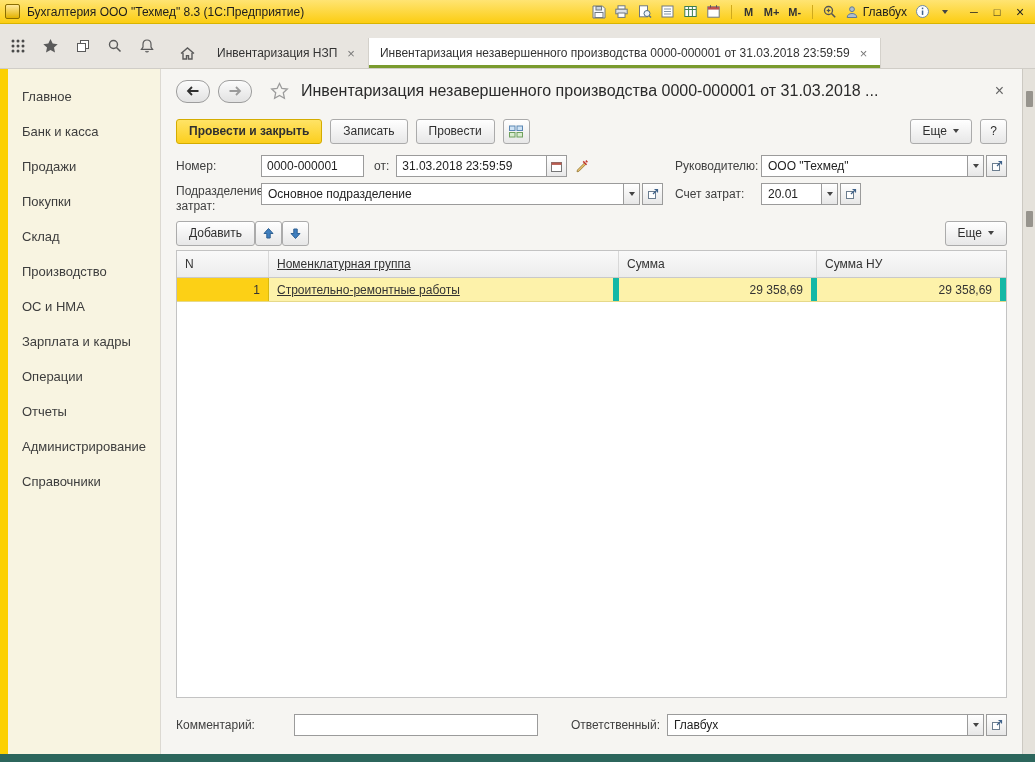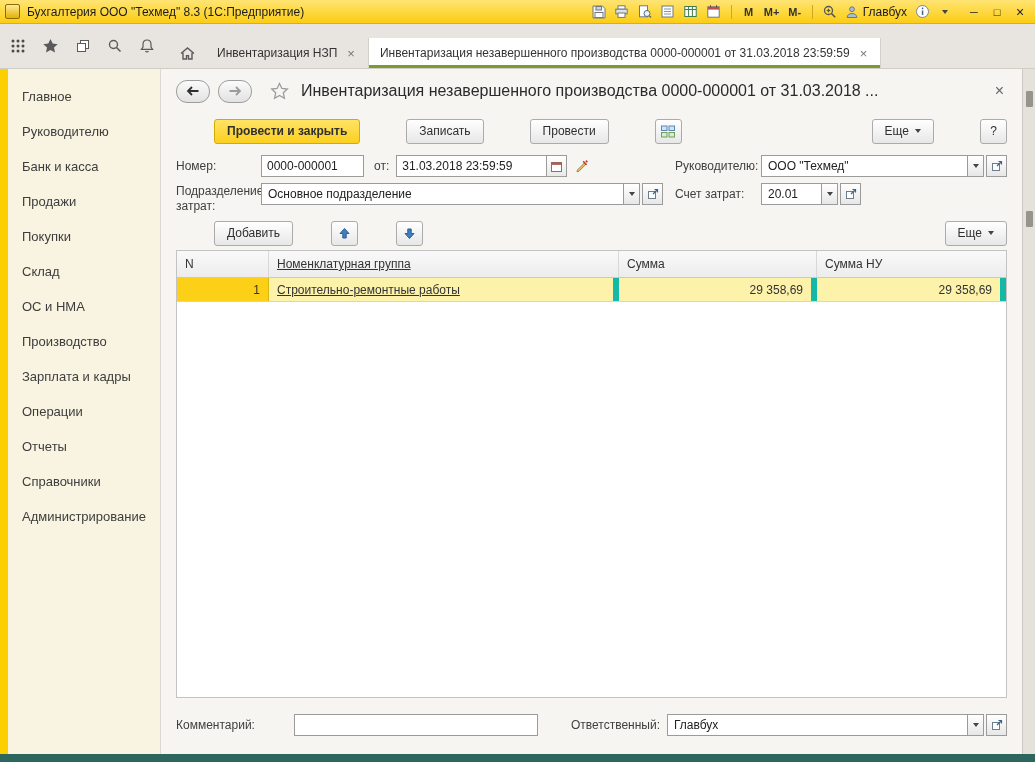--- a/index.html
+++ b/index.html
@@ -41,21 +41,21 @@
 
   
   .navrow { flex:0 0 44px; display:flex; align-items:center; gap:8px; }
   .navbtn { width:34px; height:23px; border:1px solid #9d9d9d; border-radius:11px; display:flex; align-items:center; justify-content:center; background:linear-gradient(#fbfbfb,#e2e2e2); cursor:pointer; }
   .fav-star { margin:0 4px 0 10px; display:flex; cursor:pointer; }
   .doc-title { font-size:16px; font-weight:400; color:#2b2b2b; white-space:nowrap; overflow:hidden; text-overflow:ellipsis; flex:1; }
   .doc-close { color:#666; font-size:16px; cursor:pointer; padding:0 3px; }
 
   
   .cmdrow { flex:0 0 36px; display:flex; align-items:center; gap:8px; }
-  .btn { height:25px; border:1px solid #ababab; border-radius:3px; background:linear-gradient(#ffffff,#e7e7e7); font:12px "Liberation Sans",sans-serif; color:#2f2f2f; padding:0 12px; display:inline-flex; align-items:center; gap:6px; cursor:pointer;margin-left:38px; }
+  .btn { height:25px; border:1px solid #ababab; border-radius:3px; background:linear-gradient(#ffffff,#e7e7e7); font:12px "Liberation Sans",sans-serif; color:#2f2f2f; padding:0 12px; display:inline-flex; align-items:center; gap:6px; cursor:pointer; }
   .btn.primary { background:linear-gradient(#ffe366,#fccf1e); border-color:#d4ac00; font-weight:700; }
   .btn.iconbtn { width:27px; padding:0; justify-content:center; }
   .spacer { flex:1; }
   .tri { width:0; height:0; border-left:3.5px solid transparent; border-right:3.5px solid transparent; border-top:4px solid #444; }
 
   
   .frow { display:flex; align-items:center; margin-top:6px; flex:0 0 auto; }
   .frow.row2 { align-items:flex-start; }
   .flabel { font-size:12px; color:#404040; }
   .lab-num { width:85px; flex:0 0 85px; }
@@ -279,32 +279,31 @@
       <span class="tab-label">Инвентаризация незавершенного производства 0000-000001 от 31.03.2018 23:59:59</span>
       <span class="tab-close">×</span>
     </div>
   </div>
 
   <div class="main">
     <div class="accent"></div>
 
     <nav class="sidebar">
       <div class="side-item">Главное</div>
-      <div class="side-item">Руководителю</div>
       <div class="side-item">Банк и касса</div>
       <div class="side-item">Продажи</div>
       <div class="side-item">Покупки</div>
       <div class="side-item">Склад</div>
+      <div class="side-item">Производство</div>
       <div class="side-item">ОС и НМА</div>
-      <div class="side-item">Производство</div>
       <div class="side-item">Зарплата и кадры</div>
       <div class="side-item">Операции</div>
       <div class="side-item">Отчеты</div>
+      <div class="side-item">Администрирование</div>
       <div class="side-item">Справочники</div>
-      <div class="side-item">Администрирование</div>
     </nav>
 
     <div class="content">
 
       <div class="navrow">
         <div class="navbtn">
             <span class="ic">
               <svg width="14" height="12">
                 <path d="M12.5 6H2.5M6 2 2 6l4 4" fill="none" stroke="#2f2f2f" stroke-width="1.8"></path>
               </svg>

